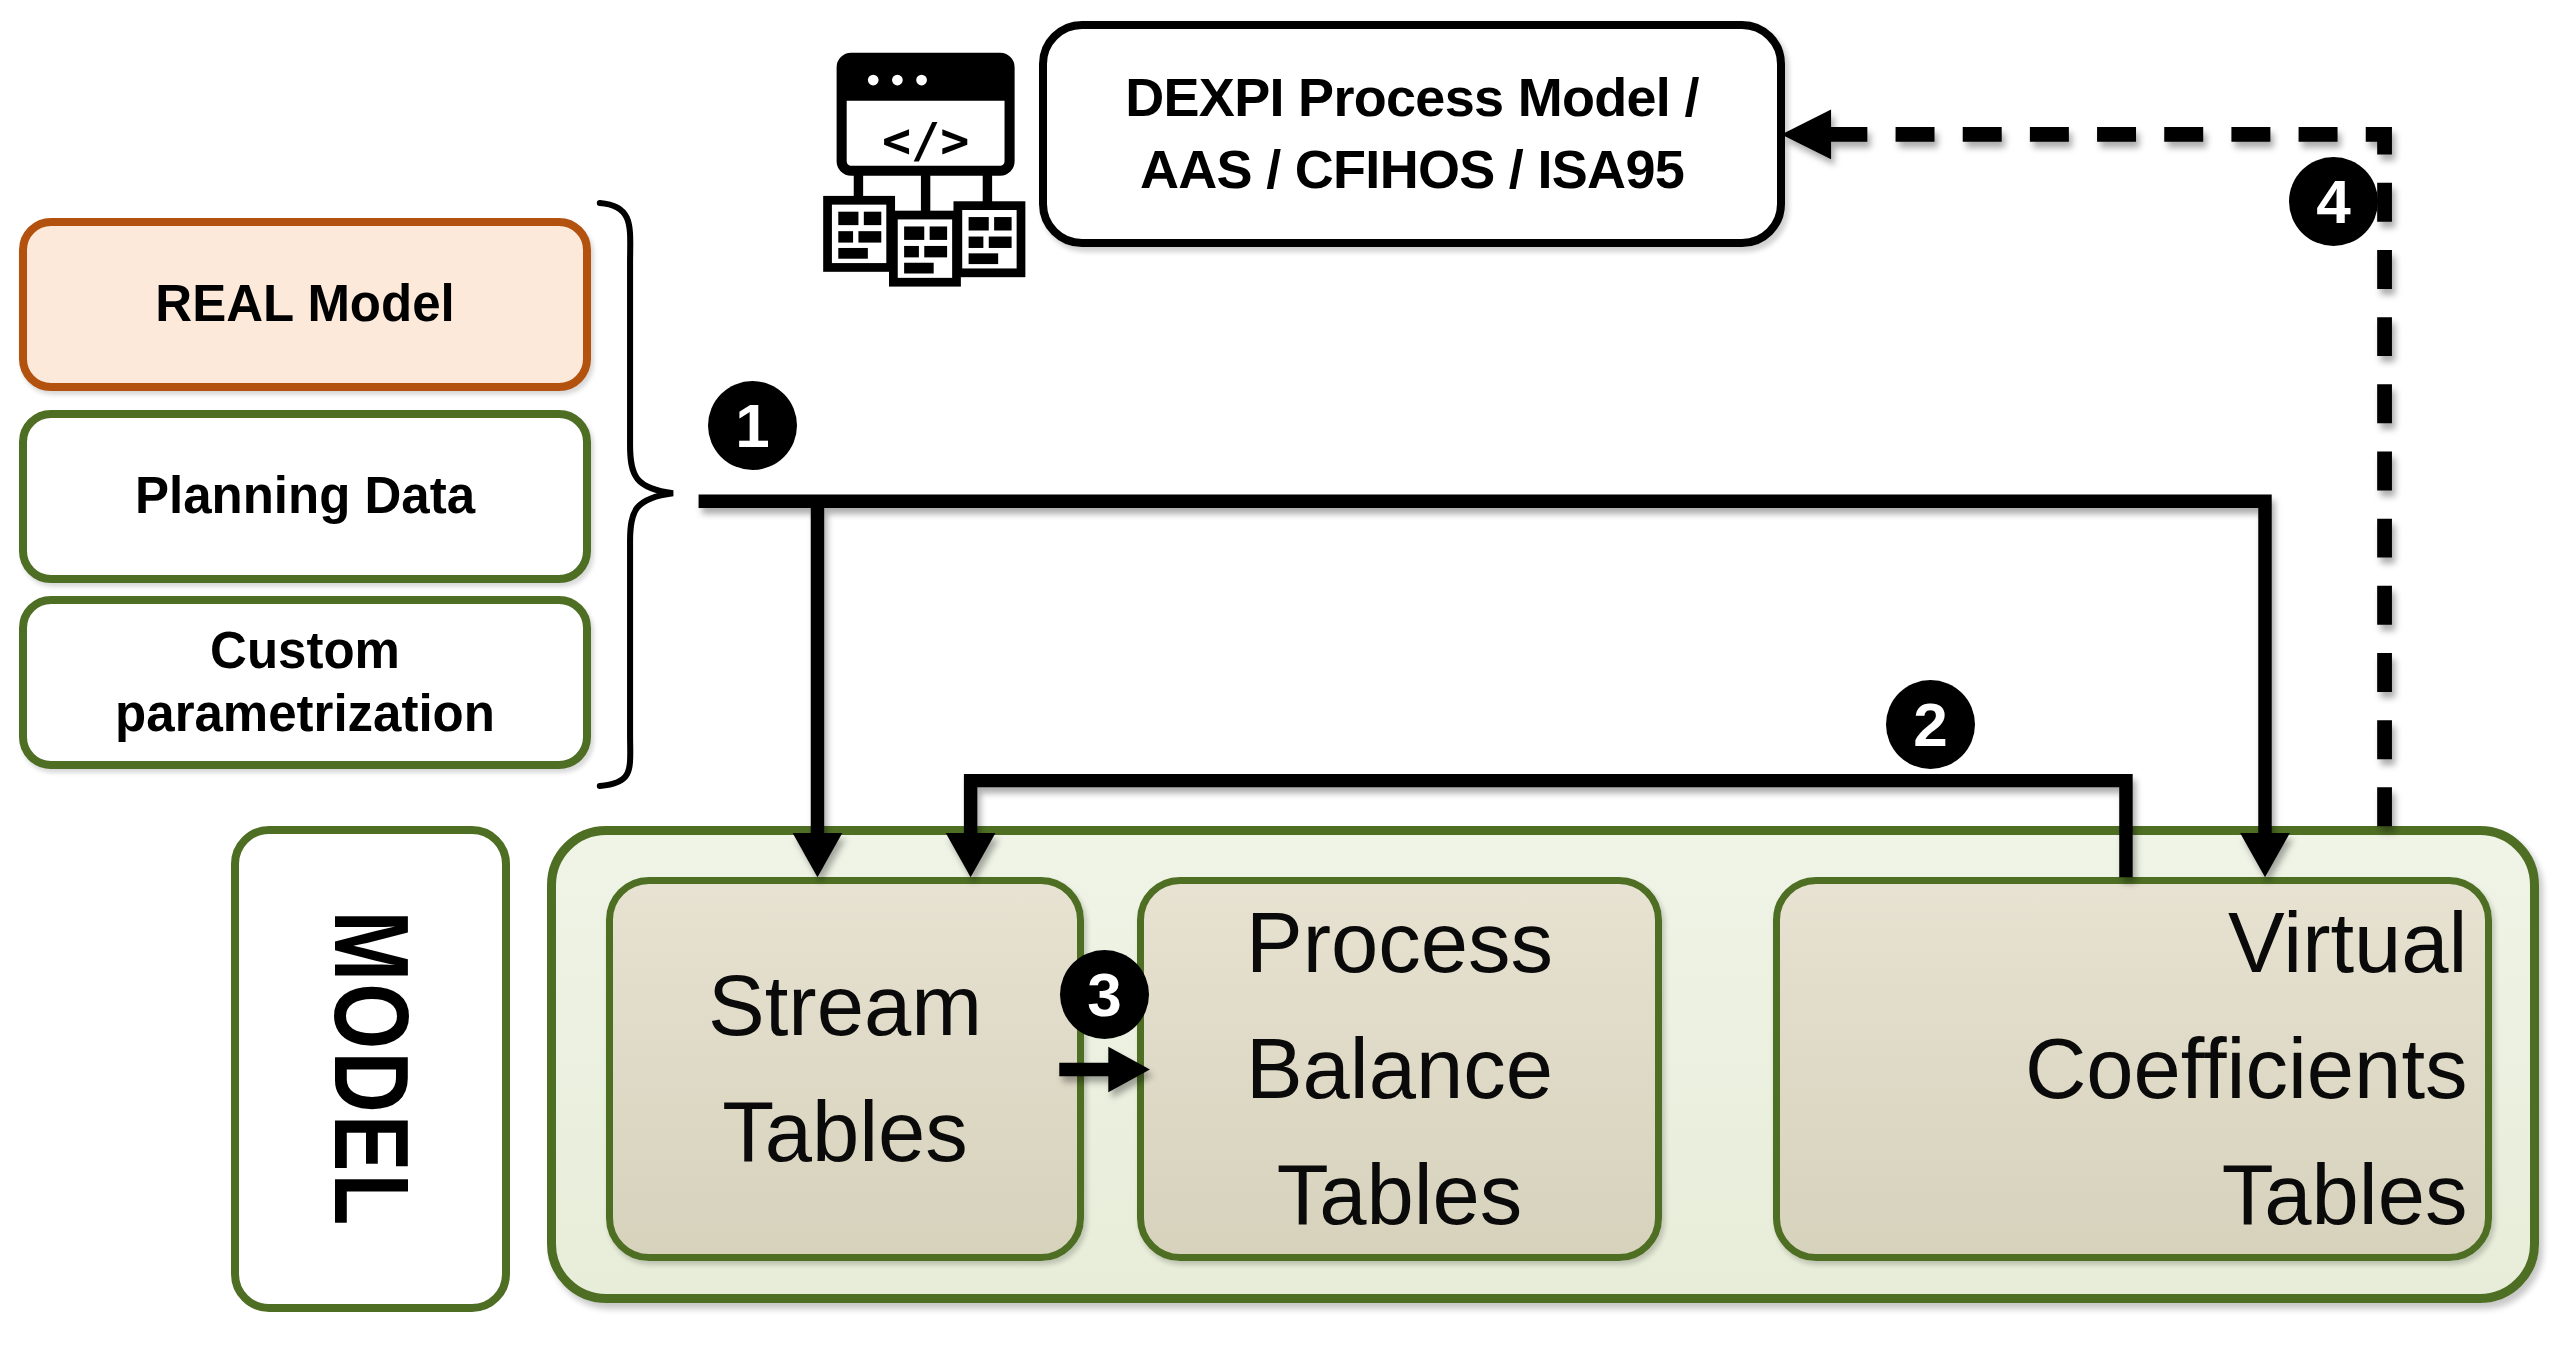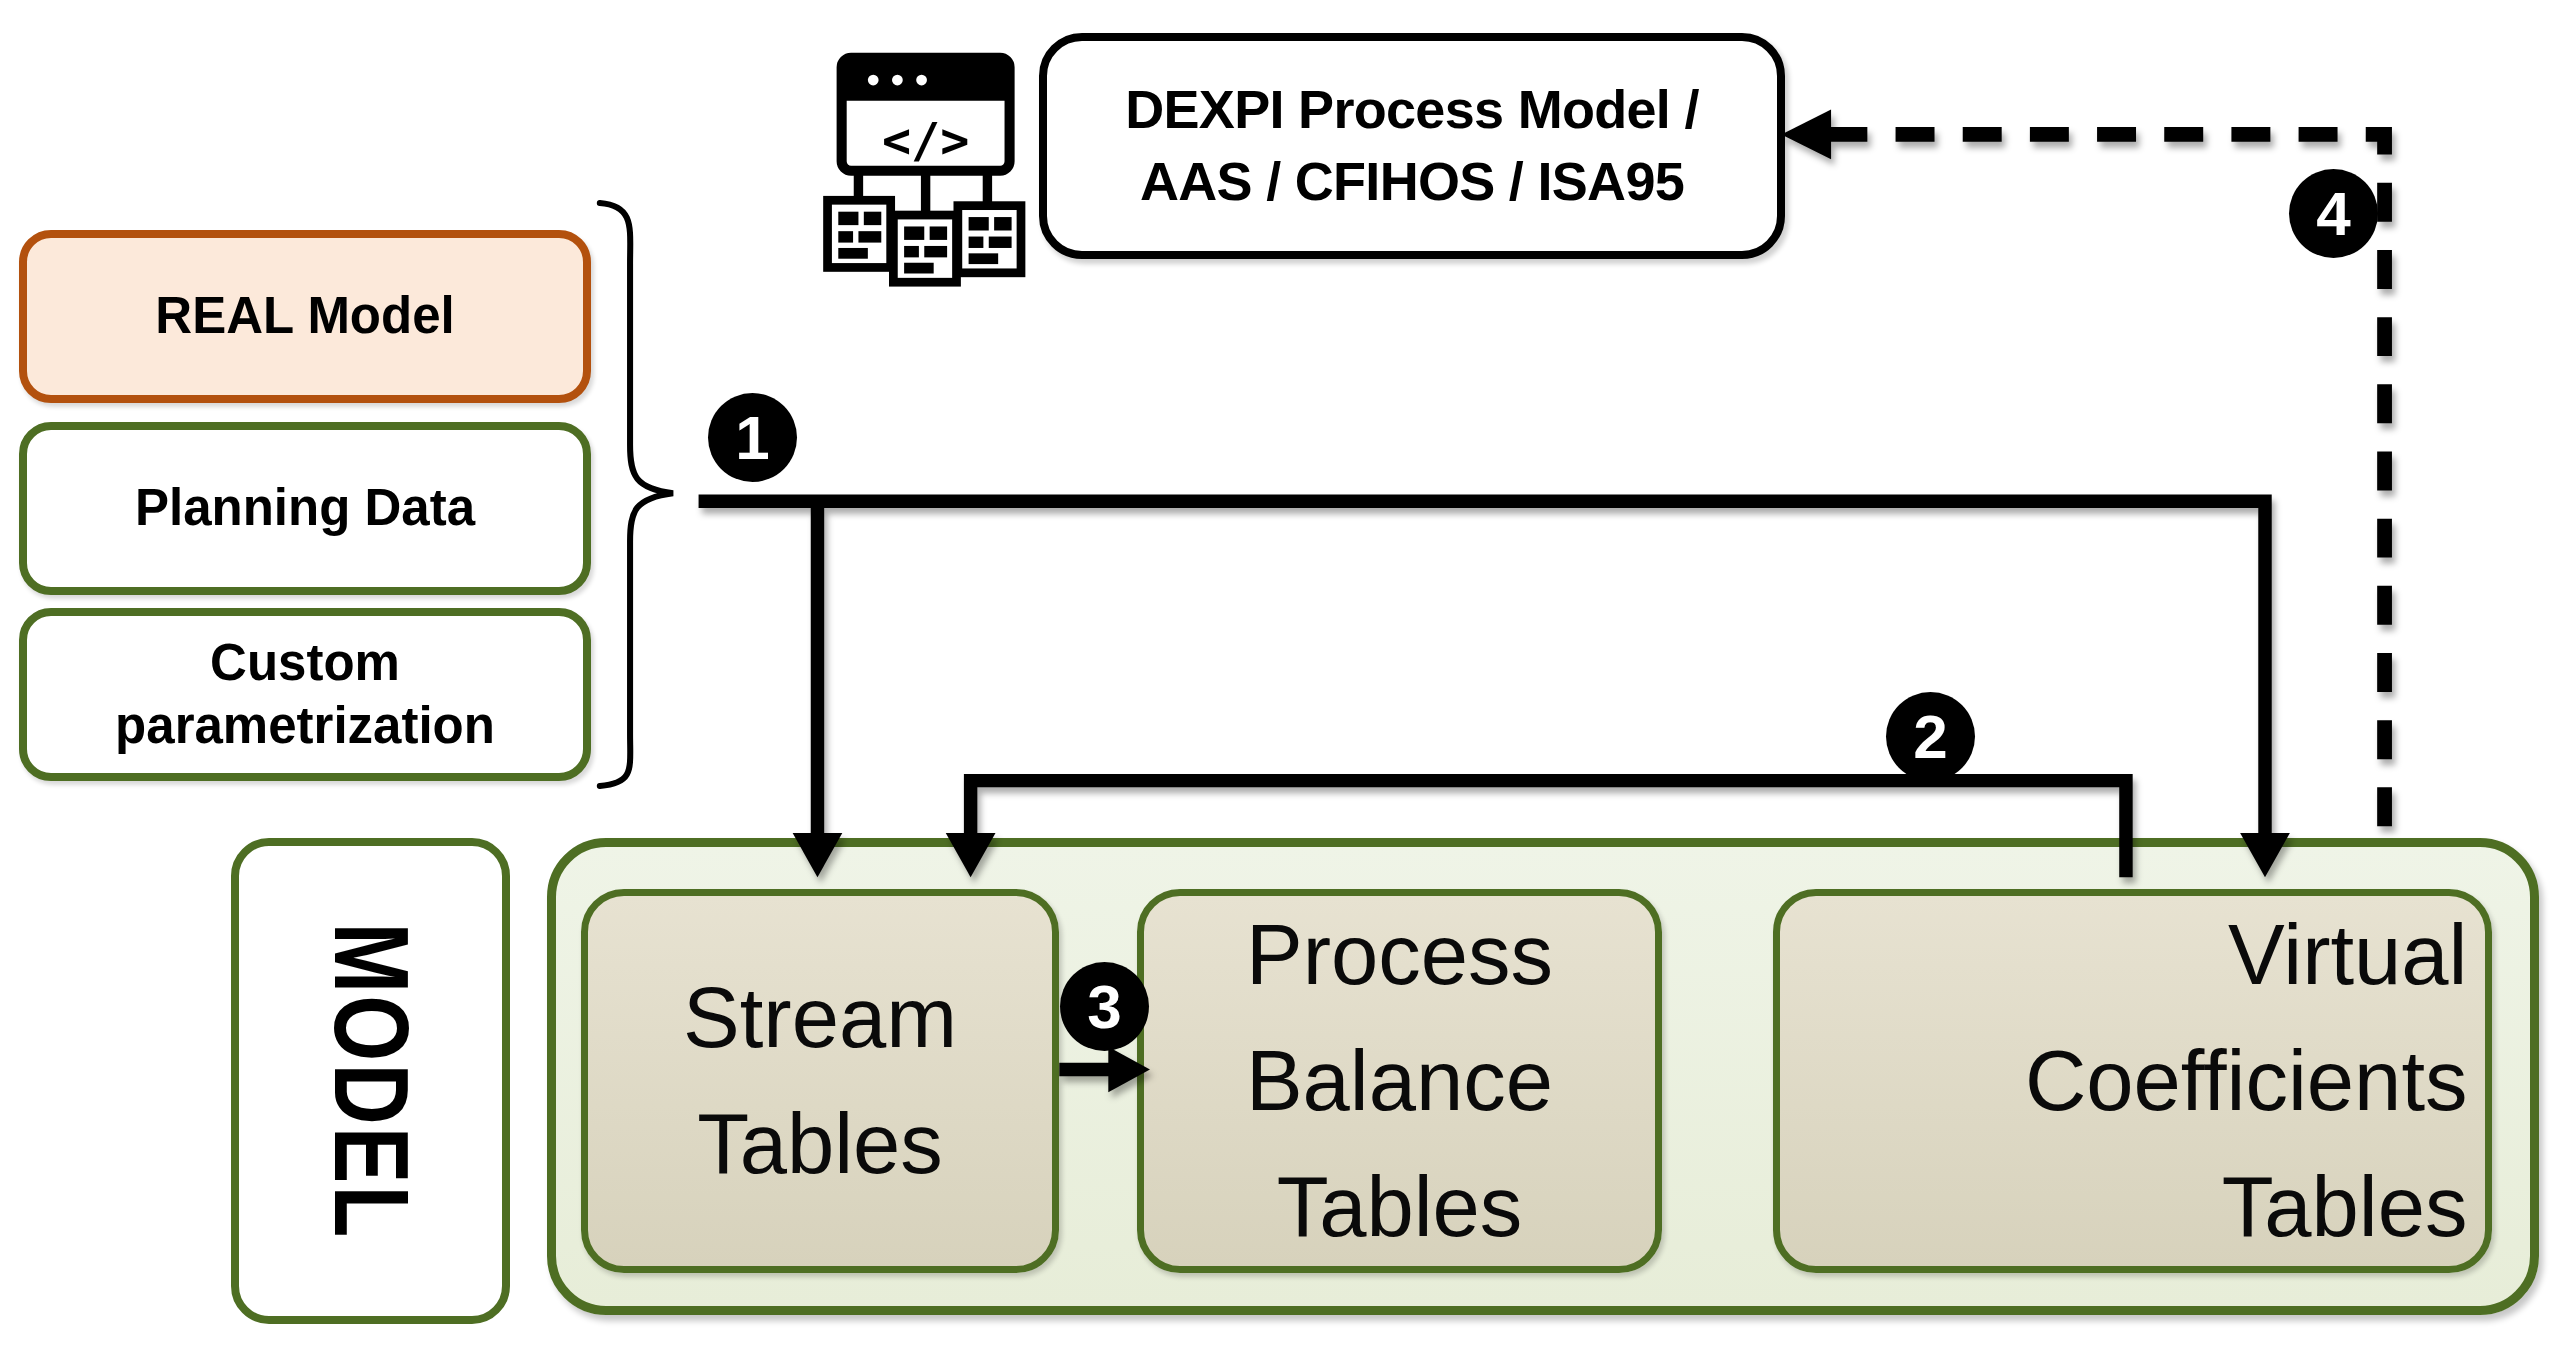--- a/index.html
+++ b/index.html
@@ -10,21 +10,21 @@
     height: 1349px;
     overflow: hidden;
     font-family: "Liberation Sans", sans-serif;
   }
   #canvas {
     position: relative;
     width: 2576px;
     height: 1349px;
     background: #ffffff;
   }
-  .abs { position: absolute; box-sizing: border-box; margin-top: 12px; }
+  .abs { position: absolute; box-sizing: border-box; }
 
   
   .standards-box {
     left: 1039px; top: 21px; width: 746px; height: 226px;
     background: #ffffff;
     border: 8px solid #000000;
     border-radius: 43px;
     display: flex; flex-direction: column;
     align-items: center; justify-content: center;
     z-index: 3;
@@ -92,21 +92,21 @@
     border-radius: 43px;
     display: flex; align-items: center; justify-content: center;
     text-align: center;
     z-index: 2;
     box-shadow: 2.7px 4px 5.4px rgba(0,0,0,0.18);
   }
   .table-box .lbl {
     font-size: 85px; font-weight: 400; color: #0a0a0a;
     line-height: 1.48; padding: 0 17.5px;
   }
-  .table-box.stream  { left: 581px;  width: 478px; }
+  .table-box.stream  { left: 606px;  width: 478px; }
   .table-box.balance { left: 1137px; width: 525px; }
   .table-box.virtual { left: 1773px; width: 719px; text-align: right; }
 
   
   .badge {
     width: 89px; height: 89px;
     background: #000;
     border-radius: 50%;
     display: flex; align-items: center; justify-content: center;
     color: #fff; font-size: 62px; font-weight: 700;

